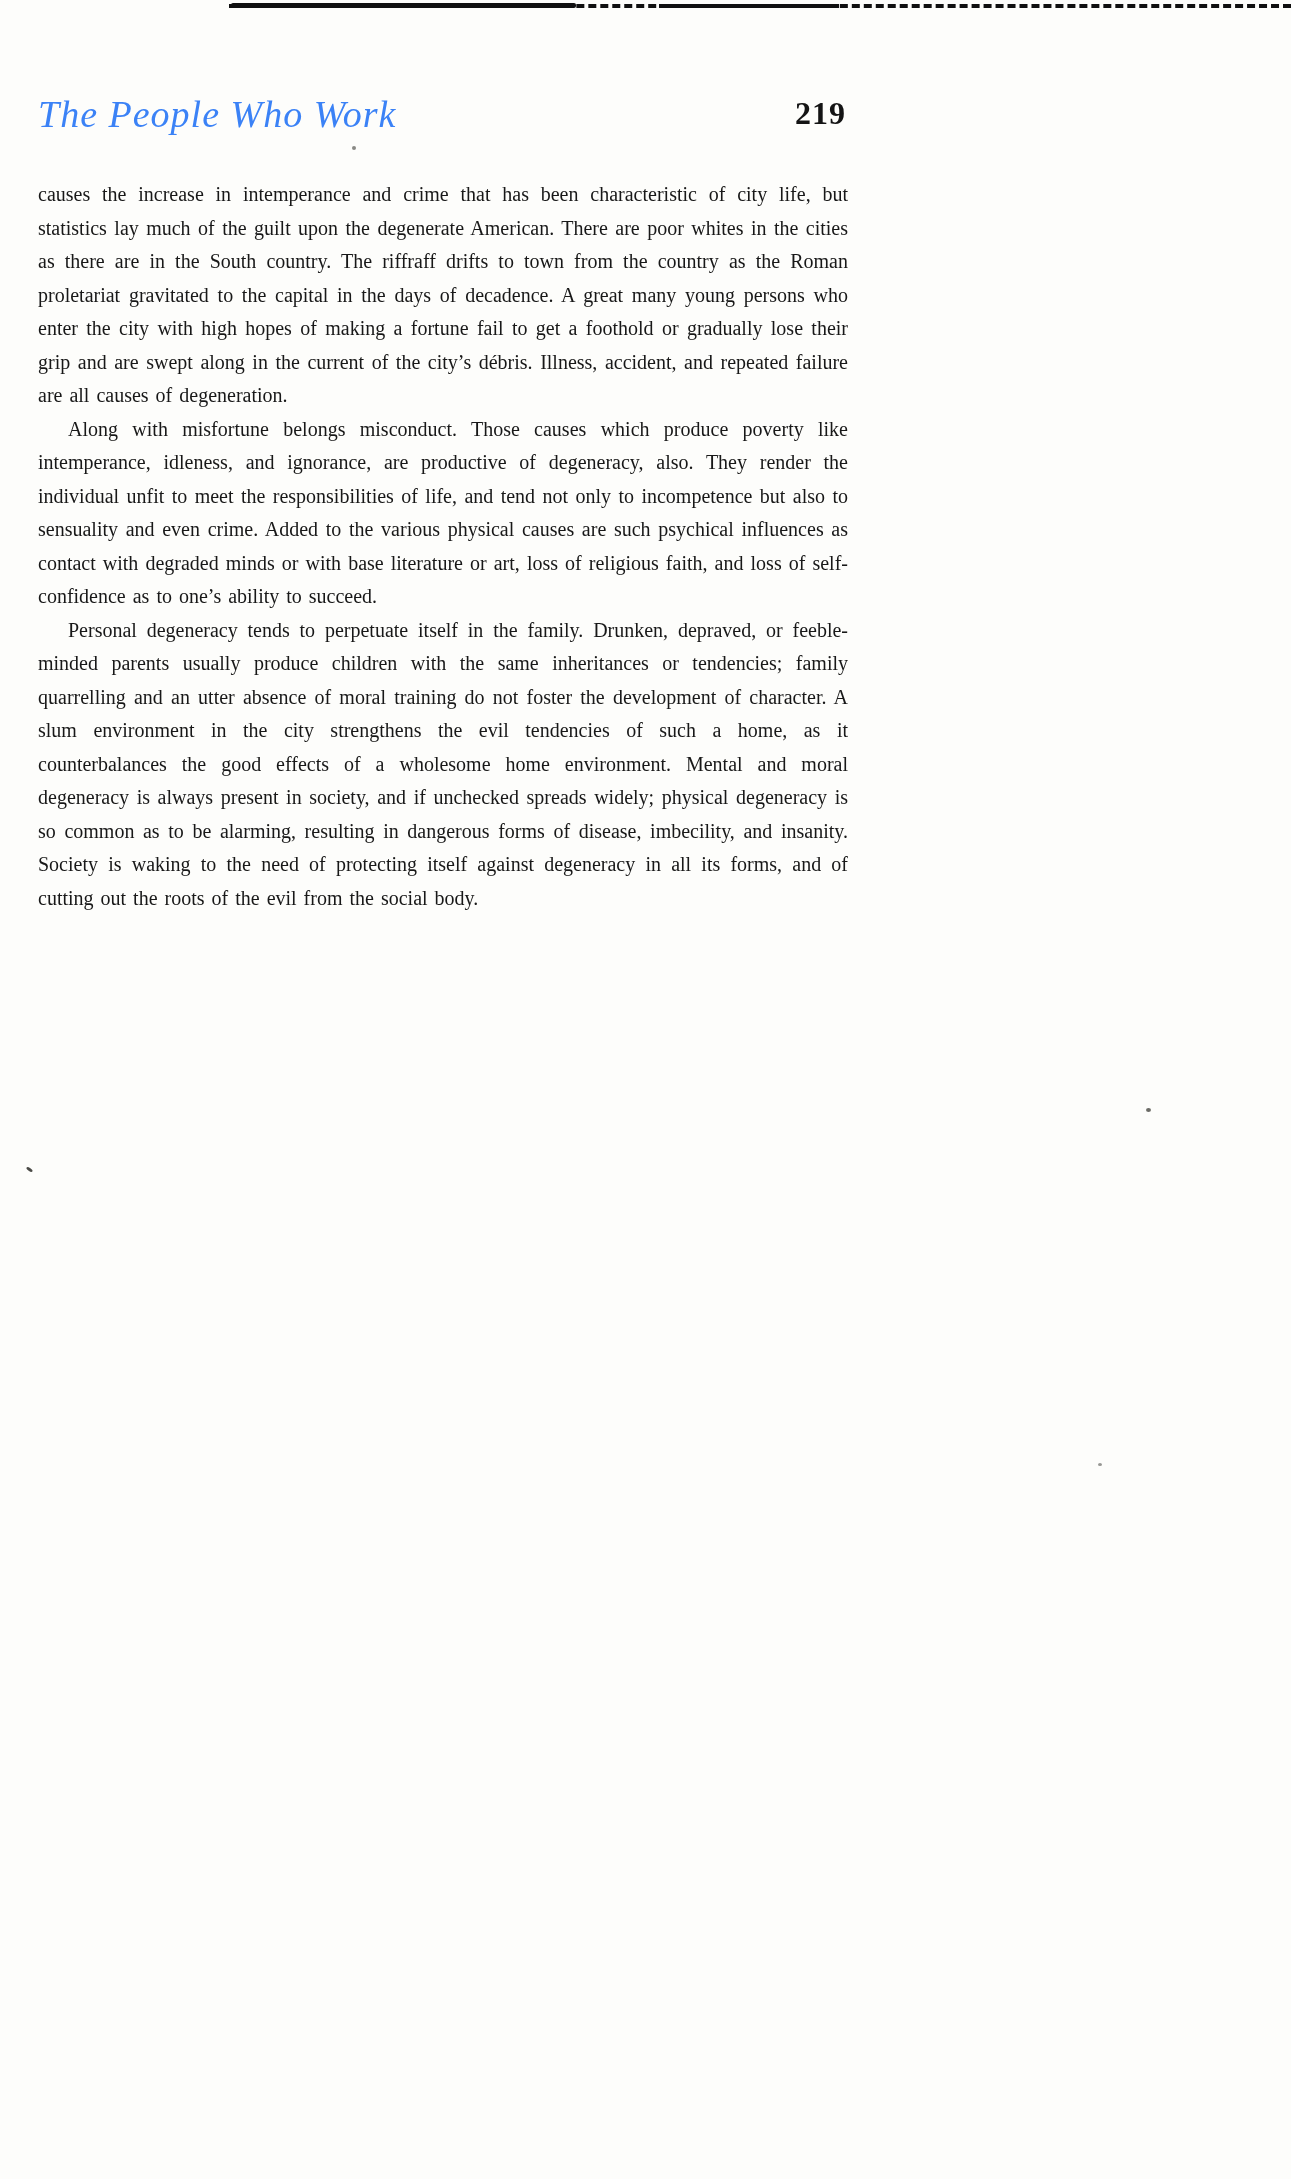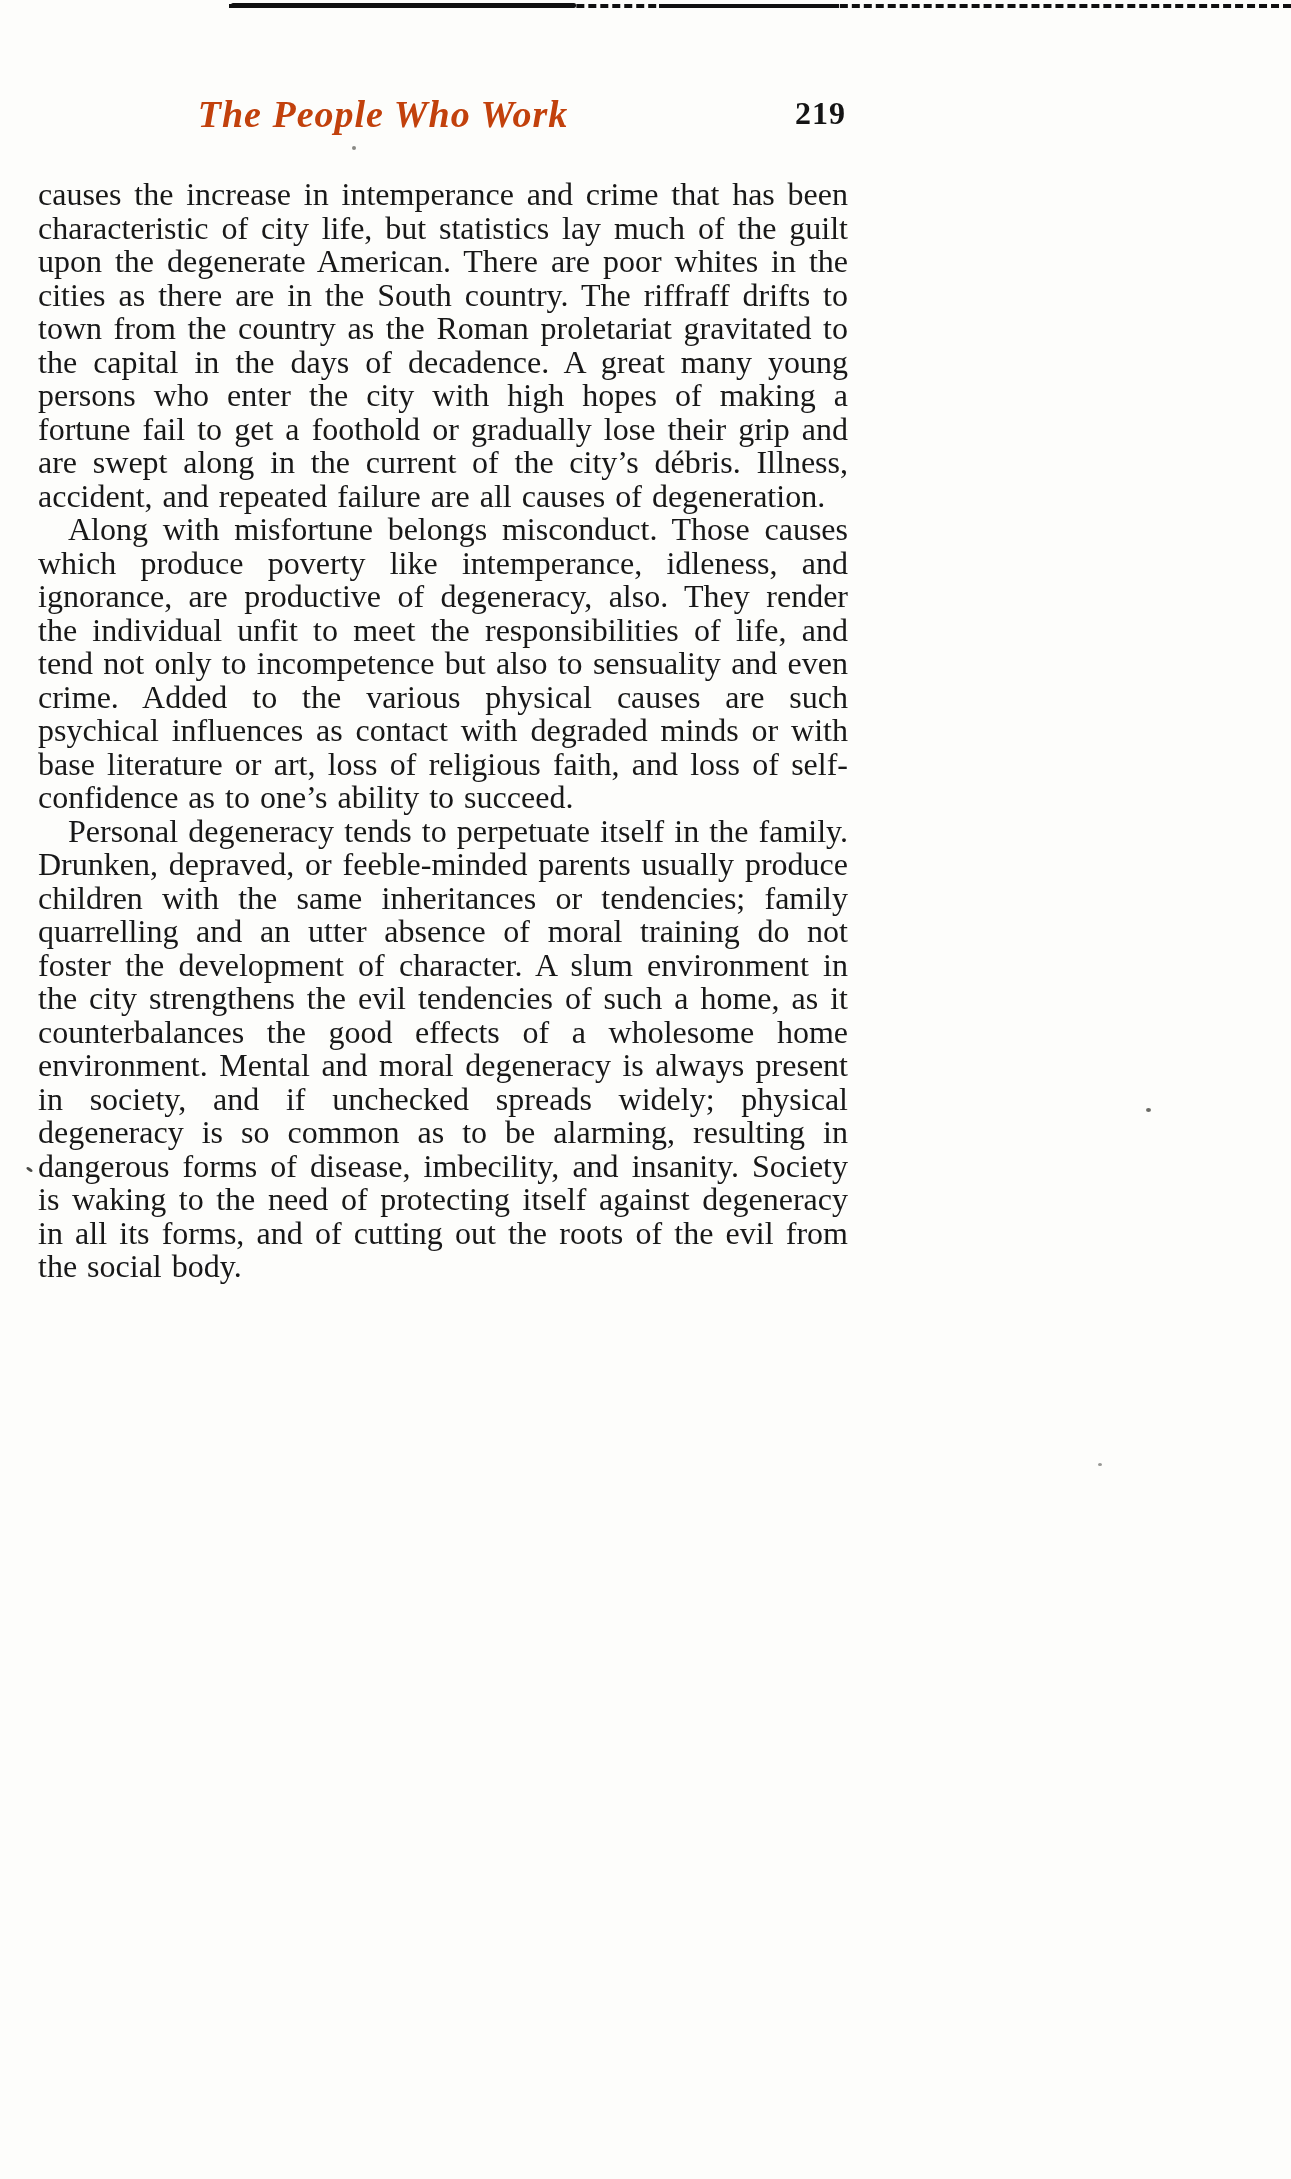--- a/index.html
+++ b/index.html
@@ -55,42 +55,41 @@
   }
 
   .running-header {
     position: relative;
     height: 58px;
     margin-bottom: 28px;
   }
 
   .header-title {
     display: block;
-    text-align: center;
     font-style: italic;
-    font-weight: 700;
+    font-weight: 400;
     font-size: 38px;
     letter-spacing: 1px;
     padding-right: 120px; 
-    color: #c2410c;
+    color: #3b82f6;
   }
 
   .page-number {
     position: absolute;
     right: 2px;
     top: 3px;
     font-size: 32px;
     font-weight: 600;
     letter-spacing: 1px;
     color: #141414;
     text-align: center;
   }
 
   .body-text {
-    font-size: 32px;
+    font-size: 20px;
     line-height: 33.5px;
     text-align: justify;
     word-spacing: 2px;
     color: #181818;
     margin-top: 24px;
   }
 
   .para {
     text-indent: 30px;
   }

